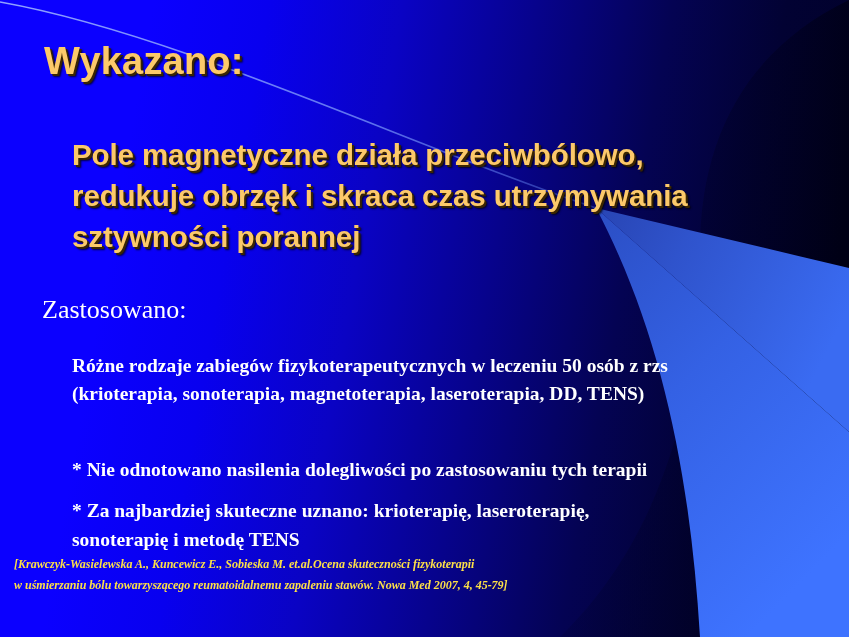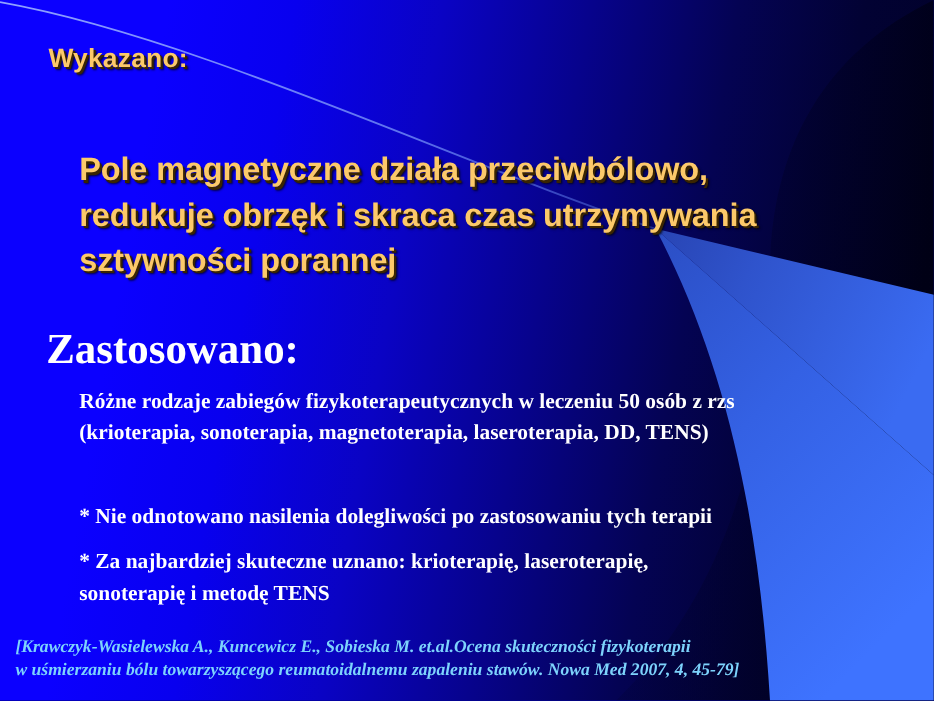--- a/index.html
+++ b/index.html
@@ -25,42 +25,42 @@
         #01012a 92%,
         #000018 100%);
   }
   #bg-svg{position:absolute;inset:0;width:849px;height:637px;}
 
   
   .layer{position:absolute;z-index:5;}
 
   #title-block{
     left:44px;top:40px;
-    font-size:24px;font-weight:bold;
+    font-size:38px;font-weight:bold;
     color:#fcc96a;
     letter-spacing:0.2px;
     text-shadow:2px 2px 0 #3a2500, 3px 3px 2px rgba(0,0,0,.75);
     white-space:nowrap;
   }
 
   #headline-block{
     left:72px;top:134px;
     width:790px;
     font-size:29.5px;font-weight:bold;
     color:#fcc96a;
     line-height:41px;
     letter-spacing:-0.1px;
     text-shadow:2px 2px 0 #3a2500, 3px 3px 2px rgba(0,0,0,.75);
   }
   #headline-block .hl{display:block;white-space:nowrap;}
 
   #applied-block{
     left:42px;top:295px;
     font-family:"Liberation Serif", serif;
-    font-size:39px;font-weight:bold;
+    font-size:26px;font-weight:normal;
     color:#ffffff;
     white-space:nowrap;
   }
 
   .body-serif{
     font-family:"Liberation Serif", serif;
     font-weight:bold;
     color:#ffffff;
   }
 
@@ -75,26 +75,26 @@
   #bullets-block{
     left:72px;top:455px;
     width:780px;
     font-size:19.5px;
     line-height:29px;
   }
   #bullets-block .bullet{display:block;margin-bottom:12px;}
   #bullets-block .bullet .ln{display:block;white-space:nowrap;}
 
   #citation-block{
-    left:14px;top:578px;
+    left:14px;top:554px;
     width:820px;
     font-family:"Liberation Serif", serif;
-    font-size:16px;
+    font-size:12px;
     font-weight:bold;font-style:italic;
-    color:#7dd3fc;
+    color:#fde047;
     line-height:21px;
   }
   #citation-block .ln{display:block;white-space:nowrap;}
 </style>
 </head>
 <body>
 
 <div id="slide">
 
   <div id="bg-gradient"></div>

